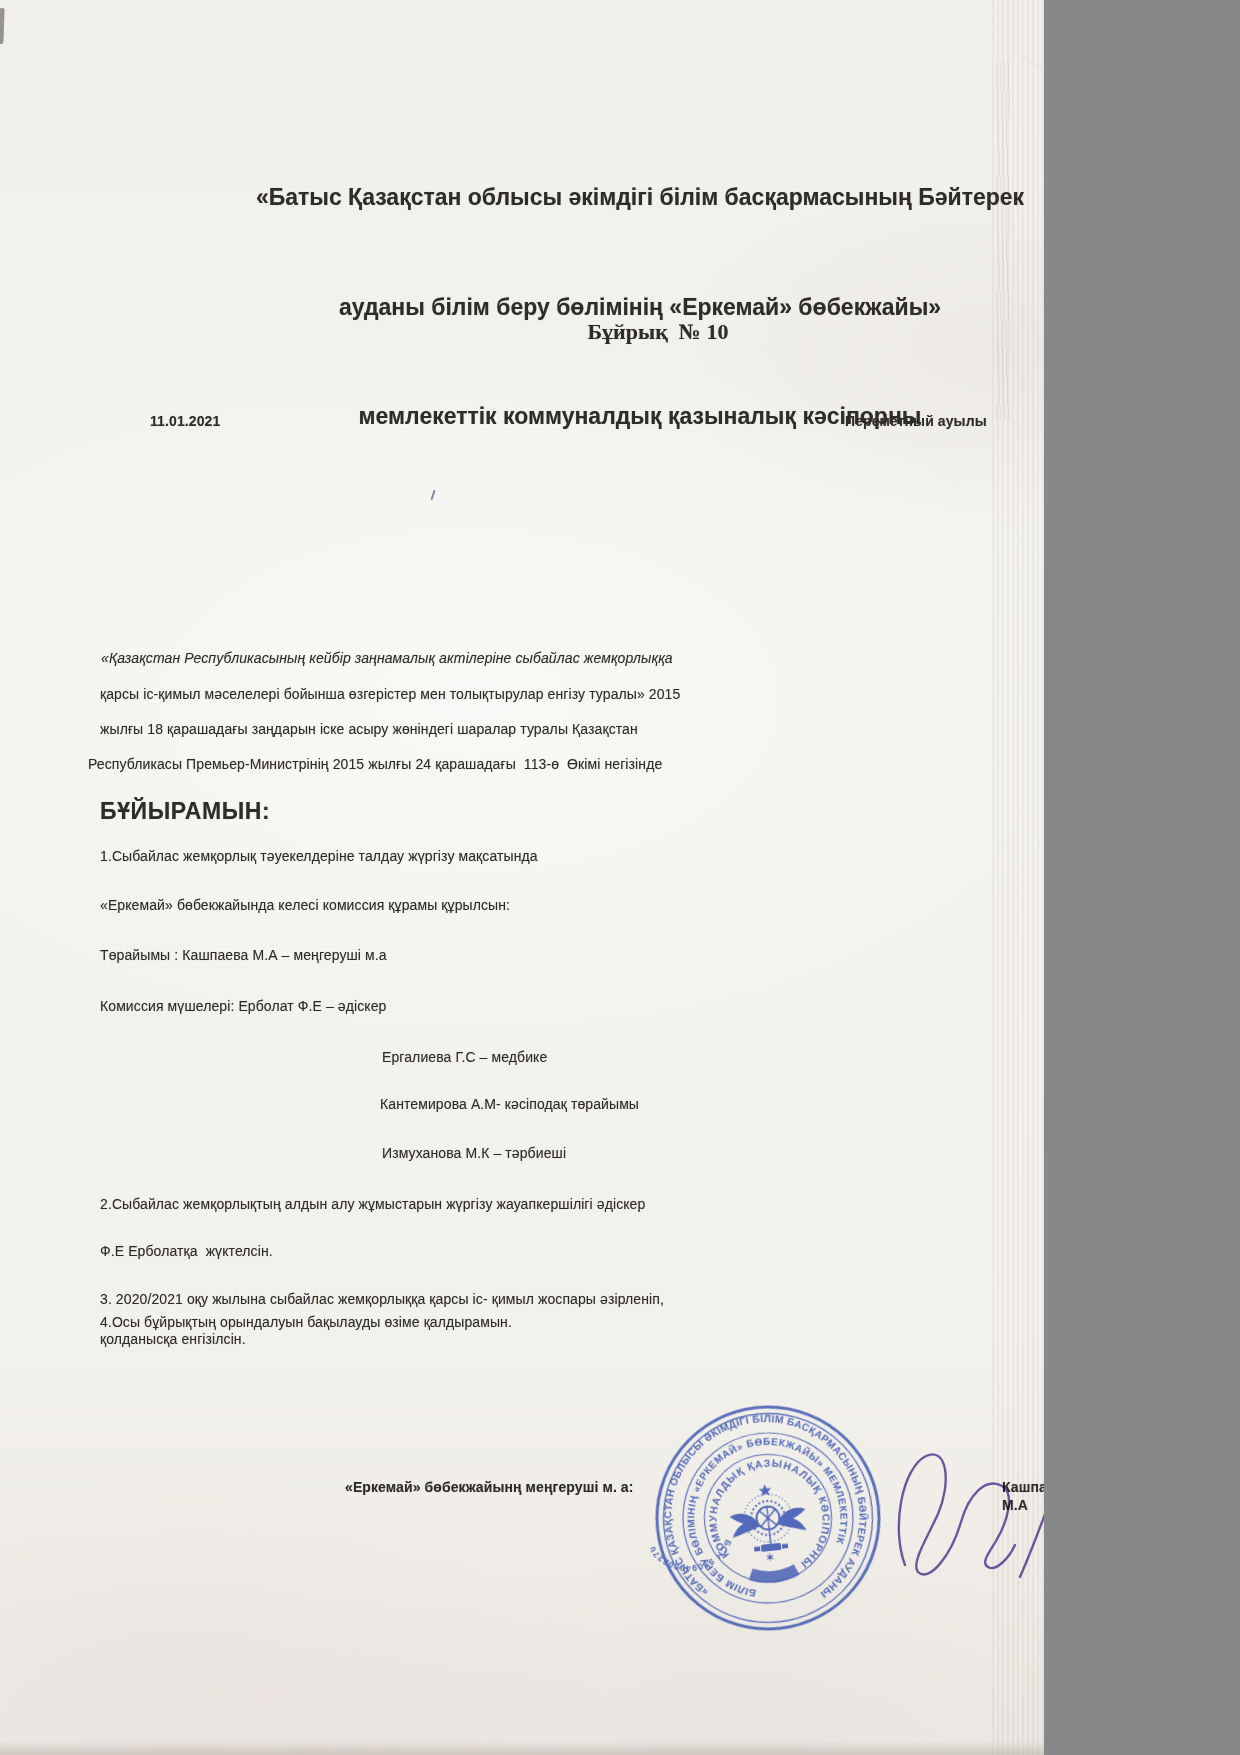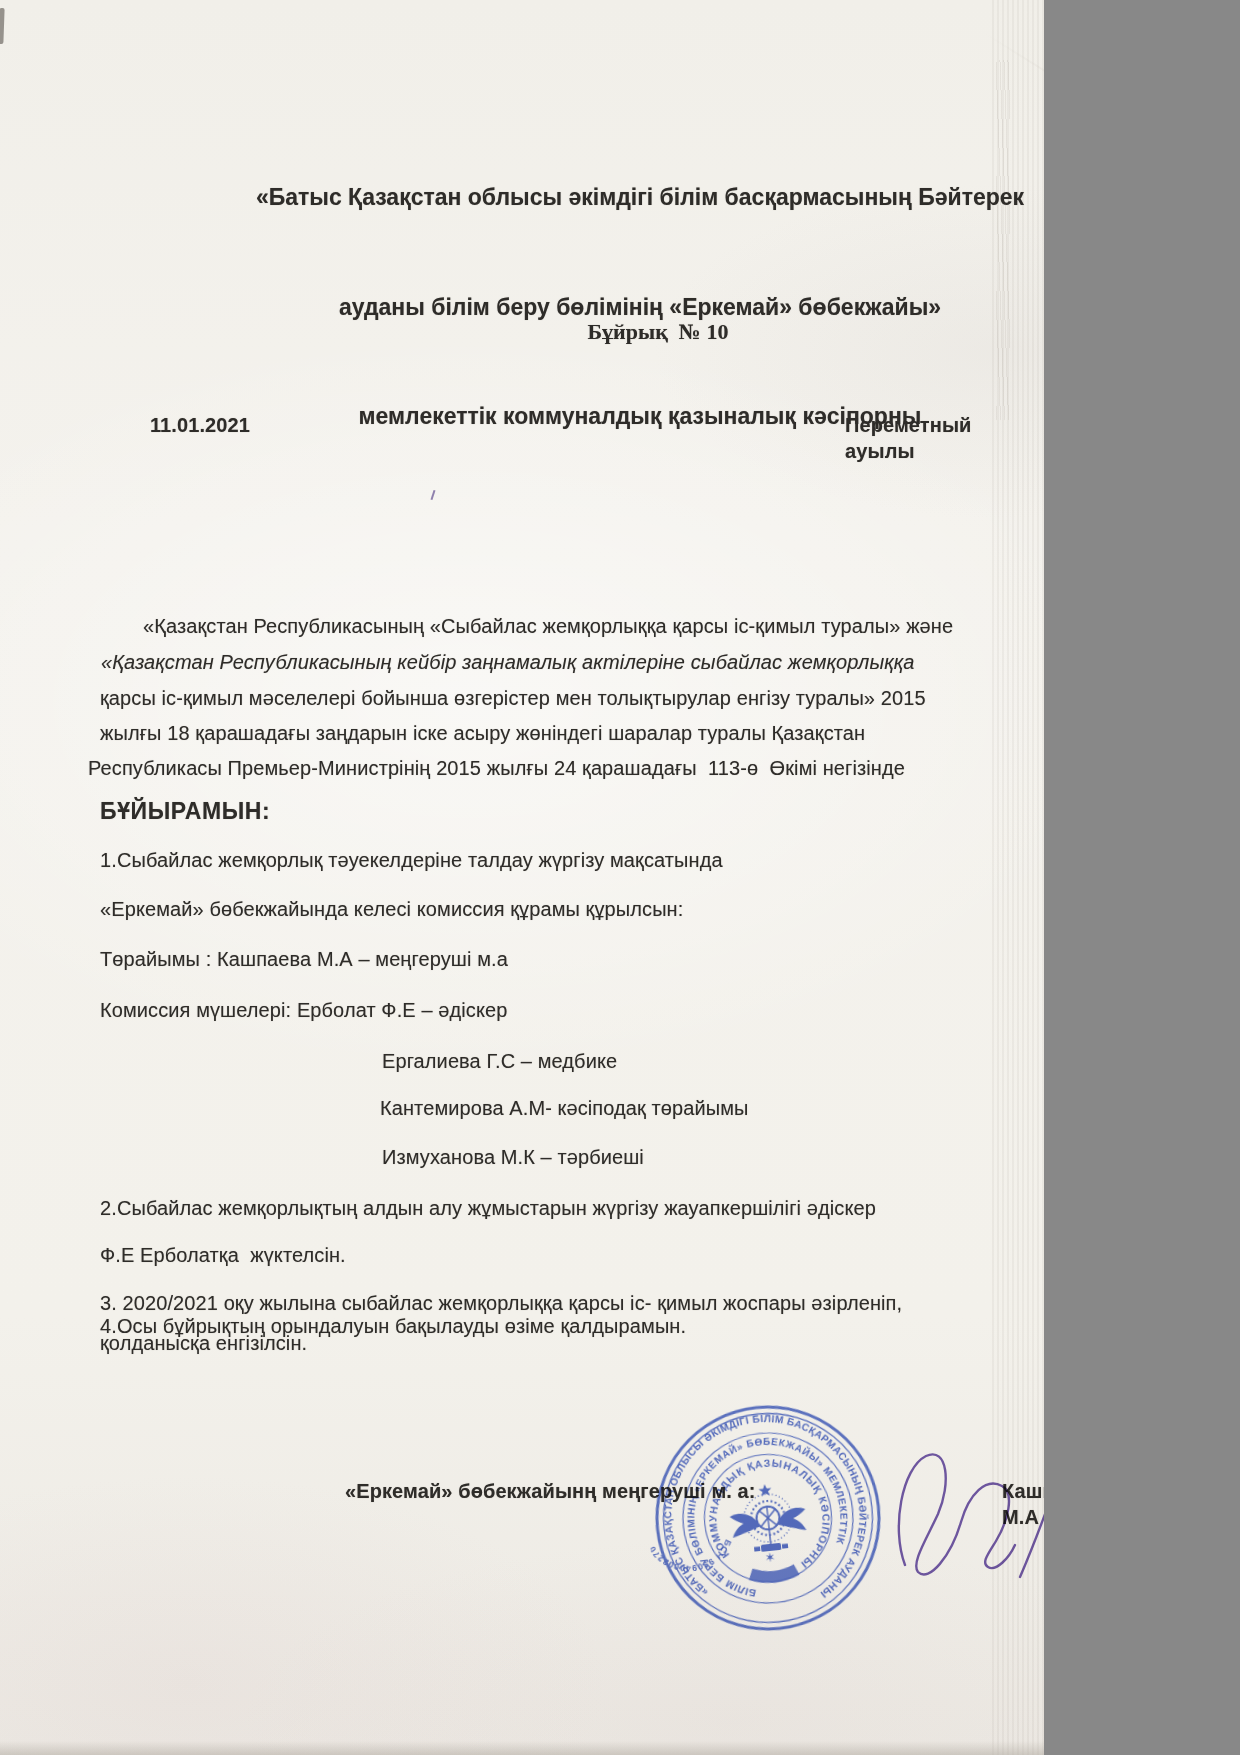--- a/index.html
+++ b/index.html
@@ -10,21 +10,21 @@
     background:
       radial-gradient(ellipse 600px 300px at 18% 96%, rgba(216,196,196,.18), transparent 70%),
       radial-gradient(ellipse 700px 260px at 70% 98%, rgba(214,198,196,.16), transparent 70%),
       radial-gradient(ellipse 500px 240px at 96% 20%, rgba(205,200,196,.18), transparent 70%),
       radial-gradient(ellipse 900px 500px at 45% 40%, rgba(255,255,255,.5), transparent 75%),
       linear-gradient(180deg,#f1efe9 0%, #f4f2ed 30%, #f3f1eb 75%, #ece9e3 100%);
   }
   .tx{position:absolute; white-space:pre-wrap; line-height:1.28; text-shadow:0 0 1px rgba(70,62,55,.35);}
   .b{font-weight:bold;}
   .center{text-align:center;}
-  .sz{font-size:20px; letter-spacing:.1px;}
+  .sz{font-size:14px; letter-spacing:.1px;}
   .hdr{font-size:23px; line-height:36.5px;}
   
   .header-block{top:106px; left:85px; width:1110px;}
   .order-line{top:318px; left:68px; width:1180px; font-size:22px;font-family:Liberation Serif, serif;}
   .date-line{top:413px; left:150px;}
   .place-line{top:413px; left:845px;}
   .subject-line{top:521px; left:70px; width:1100px;}
   .pre0{top:614px; left:143px;}
   .pre1{top:650px; left:101px;font-style:italic;}
   .pre2{top:686px; left:100px;}
@@ -79,21 +79,20 @@
     <div>ауданы білім беру бөлімінің «Еркемай» бөбекжайы»</div>
     <div>мемлекеттік коммуналдық қазыналық кәсіпорны</div>
   </div>
 
   <div class="tx b center order-line">Бұйрық  № 10</div>
 
   <div class="tx b sz date-line">11.01.2021</div>
   <div class="tx b sz place-line">Переметный ауылы</div>
 
 
-  <div class="tx sz pre0">«Қазақстан Республикасының «Сыбайлас жемқорлыққа қарсы іс-қимыл туралы» және</div>
   <div class="tx sz pre1">«Қазақстан Республикасының кейбір заңнамалық актілеріне сыбайлас жемқорлыққа</div>
   <div class="tx sz pre2">қарсы іс-қимыл мәселелері бойынша өзгерістер мен толықтырулар енгізу туралы» 2015</div>
   <div class="tx sz pre3">жылғы 18 қарашадағы заңдарын іске асыру жөніндегі шаралар туралы Қазақстан</div>
   <div class="tx sz pre4">Республикасы Премьер-Министрінің 2015 жылғы 24 қарашадағы  113-ө  Өкімі негізінде</div>
 
   <div class="tx b resolve">БҰЙЫРАМЫН:</div>
 
   <div class="tx sz i0">1.Сыбайлас жемқорлық тәуекелдеріне талдау жүргізу мақсатында</div>
   <div class="tx sz i1">«Еркемай» бөбекжайында келесі комиссия құрамы құрылсын:</div>
   <div class="tx sz i2">Төрайымы : Кашпаева М.А – меңгеруші м.а</div>

